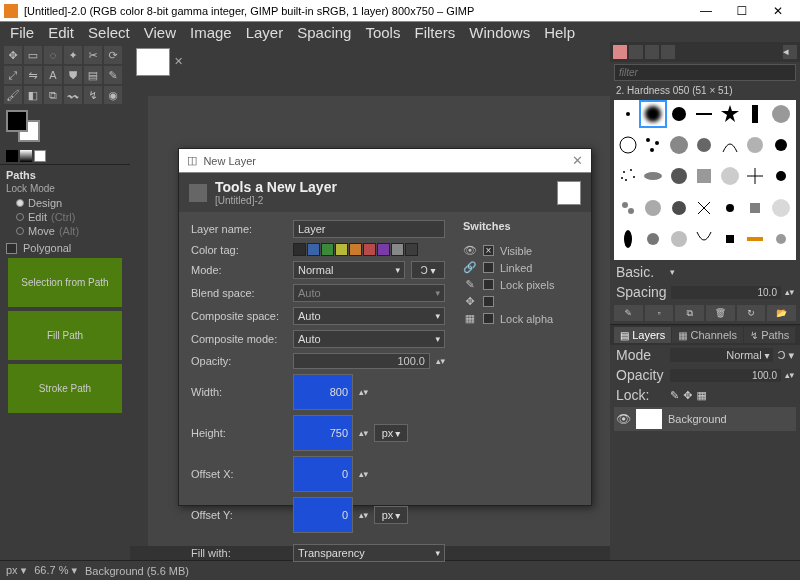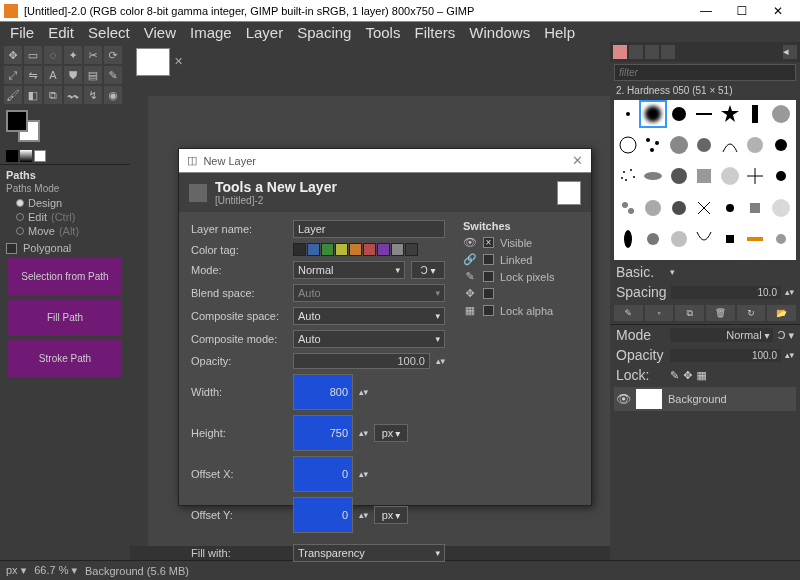--- a/index.html
+++ b/index.html
@@ -19,21 +19,21 @@
 .swatch { width: 22px; height: 22px; border: 2px solid #888; position: absolute; }
 .swatch.fg { background: #000; top: 2px; left: 6px; z-index: 2; }
 .swatch.bg { background: #fff; top: 12px; left: 18px; }
 .mini-swatches { display: flex; gap: 2px; padding: 2px 6px; }
 .mini-sw { width: 12px; height: 12px; }
 .paths-panel { border-top: 1px solid #222; padding: 4px 6px; }
 .paths-panel h4 { font-size: 11px; color: #ddd; margin-bottom: 2px; }
 .radio-row { padding: 1px 0 1px 10px; font-size: 10px; color: #bbb; display:flex; align-items:center; gap:4px;}
 .radio-dot { width:8px; height:8px; border-radius:50%; border:1px solid #888; display:inline-block;}
 .radio-dot.sel { background:#ddd;}
-.path-btn { background: #701a75; margin: 4px 2px; padding: 13px 4px; text-align: center; font-size: 10px; color: #ccc; }
+.path-btn { background: #4d7c0f; margin: 4px 2px; padding: 19px 4px; text-align: center; font-size: 10px; color: #ccc; }
 .canvas-area { flex: 1; background: #454545; position: relative; display:flex; flex-direction:column;}
 .canvas-top { height: 40px; background:#3b3b3b; display:flex; align-items:center; padding-left:6px; gap:4px;}
 .doc-thumb { width:34px; height:28px; background:#fff; border:1px solid #888;}
 .right-panel { width: 190px; background: #3b3b3b; display: flex; flex-direction: column; }
 .rp-tabs { display:flex; gap:2px; padding:3px; background:#333;}
 .rp-tab { width:14px; height:14px; background:#4a4a4a; }
 .filter-input { background:#2d2d2d; border:1px solid #555; color:#888; padding:2px 4px; margin:2px 4px; font-size:10px; font-style:italic;}
 .brush-info { font-size:10px; padding:2px 6px; color:#ccc;}
 .brush-grid { background:#fff; margin:2px 4px; height:160px; overflow:hidden; display:grid; grid-template-columns:repeat(7,1fr); gap:0; padding:2px;}
 .brush { width:24px; height:24px; display:flex; align-items:center; justify-content:center;}
@@ -64,21 +64,21 @@
 .sw-col { flex:1;}
 .frow { display:flex; align-items:center; margin-bottom:5px; gap:6px;}
 .frow label { flex:0 0 96px; font-size:11px; color:#ccc;}
 .frow .inp { flex:1; background:#3a3a3a; border:1px solid #666; color:#ddd; padding:2px 4px; font-size:11px; height:18px;}
 .frow .sel { flex:1; background:#3a3a3a; border:1px solid #666; color:#ddd; padding:2px 4px; font-size:11px; height:18px; display:flex; align-items:center; justify-content:space-between;}
 .frow .spin { width:60px; background:#1d4ed8; border:1px solid #666; color:#ddd; padding:2px 4px; font-size:11px; height:36px; text-align:right;}
 .frow .unit { width:34px; background:#3a3a3a; border:1px solid #666; color:#ddd; font-size:10px; height:18px; display:flex; align-items:center; justify-content:center; gap:2px;}
 .color-tags { display:flex; gap:1px;}
 .ct { width:13px; height:13px; border:1px solid #222;}
 .opacity-bar { flex:1; background:linear-gradient(to right,#3a3a3a,#3a3a3a); border:1px solid #666; text-align:right; padding:1px 4px; font-size:10px;}
-.sw-col h5 { font-size:11px; font-weight:bold; color:#ddd; margin-bottom:4px;}
+.sw-col h5 { font-size:11px; font-weight:bold; color:#ddd; margin-bottom:12px;}
 .chk-row { display:flex; align-items:center; gap:6px; margin-bottom:4px; font-size:10px; color:#bbb;}
 .chk-row .ic { width:14px; text-align:center;}
 .chk-row .cb { width:11px; height:11px; border:1px solid #888; background:#2d2d2d;}
 .chk-row .cb.checked::after { content:"×"; color:#ddd; font-size:10px; display:block; line-height:9px; text-align:center;}
 .dlg-footer { padding:8px 12px; display:flex; gap:6px;}
 .dlg-footer .btn { background:#5a5a5a; border:1px solid #333; padding:4px 18px; font-size:11px; color:#ddd;}
 .dlg-footer .spacer { flex:1;}
 .dlg-footer .ok { outline:2px solid #e22; outline-offset:1px;border-radius:8px;}
 .statusbar { height:20px; background:#3b3b3b; border-top:1px solid #222; display:flex; align-items:center; padding:0 6px; gap:8px; font-size:10px; color:#bbb;}
 .caret { font-size:9px;}
@@ -137,21 +137,21 @@
       <div class="swatch fg"></div>
       <div class="swatch bg"></div>
     </div>
     <div class="mini-swatches">
       <div class="mini-sw" style="background:#000"></div>
       <div class="mini-sw" style="background:linear-gradient(#fff,#000)"></div>
       <div class="mini-sw" style="background:#fff;border:1px solid #888"></div>
     </div>
     <div class="paths-panel">
       <h4>Paths</h4>
-      <div style="font-size:10px;color:#aaa;margin:2px 0">Paths Mode</div>
+      <div style="font-size:10px;color:#aaa;margin:2px 0">Lock Mode</div>
       <div class="radio-row">
           <span class="radio-dot sel"></span>
           <span>Design</span>
         </div>
       <div class="radio-row">
           <span class="radio-dot"></span>
           <span>Edit</span> 
           <span style="color:#777">(Ctrl)</span>
         </div>
       <div class="radio-row">
@@ -388,20 +388,25 @@
     <div class="rp-btns">
       <div class="b">✎</div>
       <div class="b">▫</div>
       <div class="b">⧉</div>
       <div class="b">🗑</div>
       <div class="b">↻</div>
       <div class="b">📂</div>
     </div>
 
     <div class="lower-rp">
+      <div class="layer-tabs">
+        <span class="layer-tab active">▤ <span>Layers</span></span>
+        <span class="layer-tab">▦ <span>Channels</span></span>
+        <span class="layer-tab">↯ <span>Paths</span></span>
+      </div>
       <div class="field-row">
           <label>Mode</label>
           <div class="val"><span>Normal</span> ▾</div>
           <span>Ɔ ▾</span>
         </div>
       <div class="field-row">
           <label>Opacity</label>
           <div class="val">100.0</div>
           <span class="caret">▴▾</span>
         </div>

